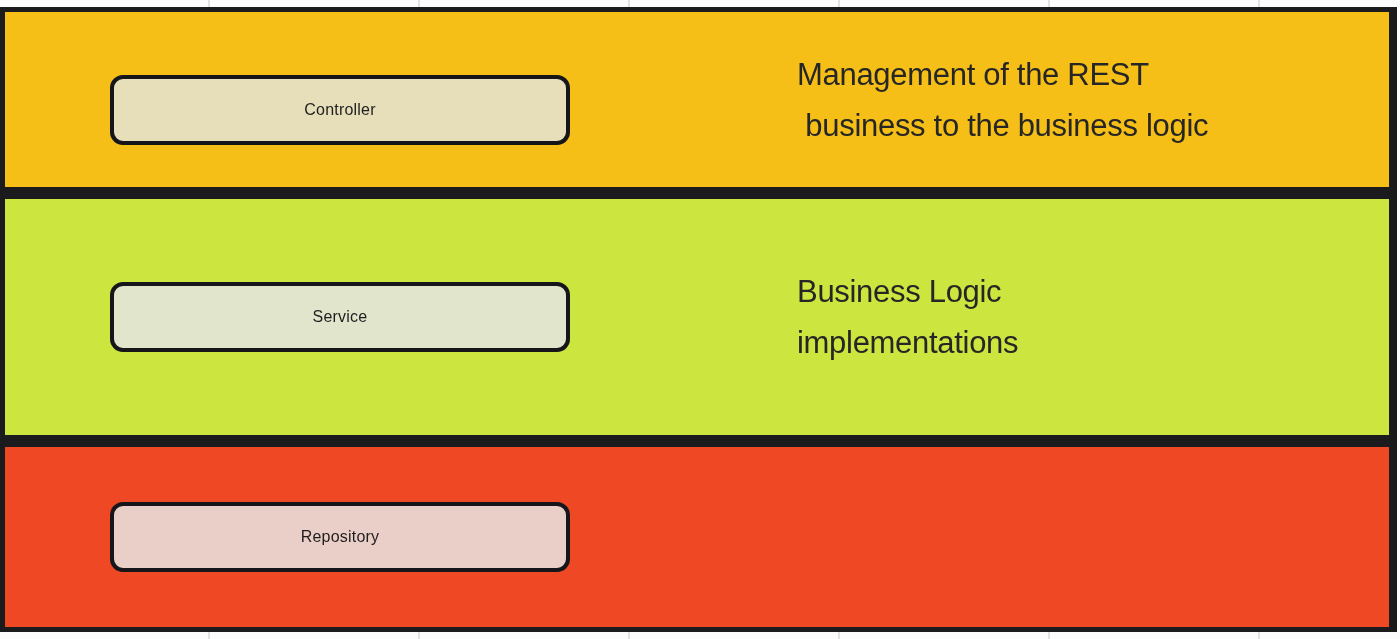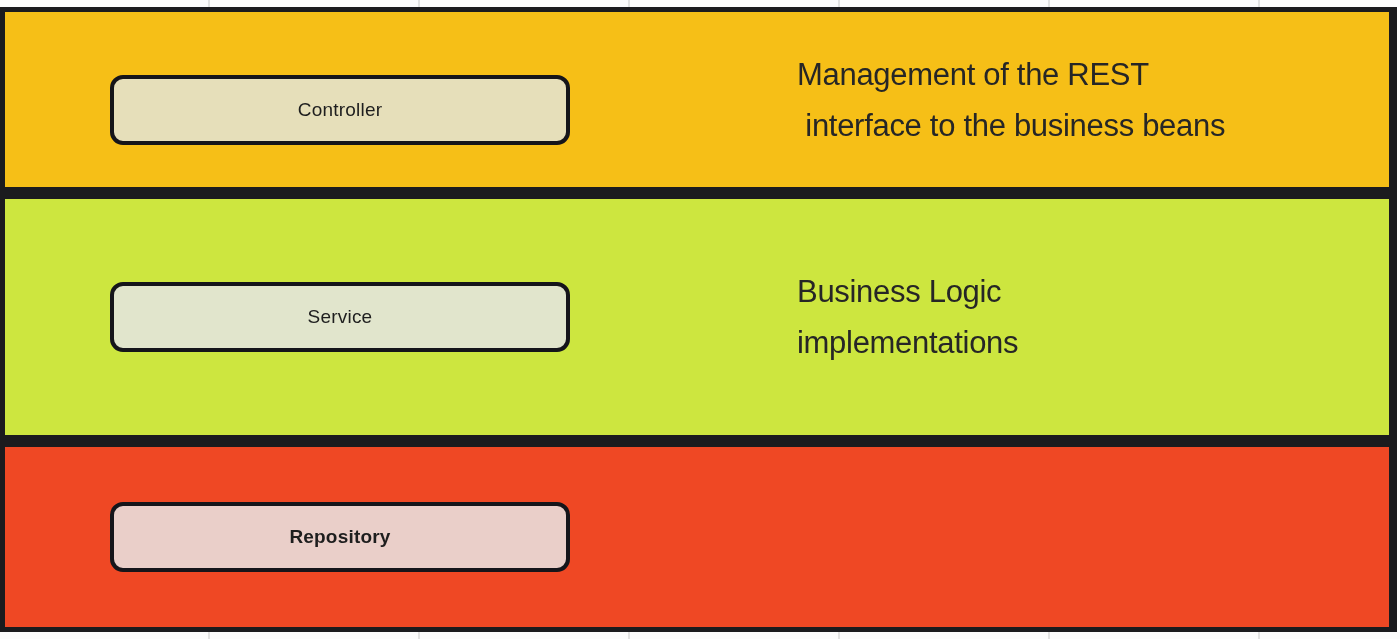--- a/index.html
+++ b/index.html
@@ -23,34 +23,34 @@
   .frame {
     position:absolute; top:7px; bottom:7px; left:0; right:3px;
     background:#1b1b1e;
     box-sizing:border-box;
     padding:5px 8px 5px 5px;
     display:flex; flex-direction:column; gap:12px;
   }
   .band { position:relative; width:100%; }
   .band-controller { height:195px; }
   .band-service    { height:262px; }
-  .band-repository { height:200px;font-weight:bold; }
+  .band-repository { height:200px; }
   .label-box {
     position:absolute; left:105px; top:50%;
     transform:translateY(-50%);
     width:460px; height:70px;
     box-sizing:border-box;
     border:4px solid #15151a;
     border-radius:13px;
     display:flex; align-items:center; justify-content:center;
     cursor:default;
   }
   .band-controller .label-box { top:calc(50% + 10px); }
   .label-box .label {
-    font-size:19px; color:#1e1e1e; letter-spacing:0.2px;
+    font-size:16px; color:#1e1e1e; letter-spacing:0.2px;
   }
   .desc {
     position:absolute; left:772px; top:50%;
     transform:translateY(-50%);
     color:#262626;
     font-size:31px; line-height:51px;
     letter-spacing:-0.3px;
     margin-left:20px;
   }
   .desc-line { white-space:pre-wrap; }
@@ -63,21 +63,21 @@
   <div class="strip strip-top"></div>
 
   <div class="frame">
 
     <div class="band band-controller" style="background-color: rgb(246, 191, 23);">
       <div class="label-box" style="background-color: rgb(230, 223, 186);">
         <span class="label">Controller</span>
       </div>
       <div class="desc">
         <div class="desc-line">Management of the REST</div>
-        <div class="desc-line"> interface to the business beans</div>
+        <div class="desc-line"> business to the business logic</div>
       </div>
     </div>
 
     <div class="band band-service" style="background-color: rgb(205, 230, 63);">
       <div class="label-box" style="background-color: rgb(225, 229, 204);">
         <span class="label">Service</span>
       </div>
       <div class="desc">
         <div class="desc-line">Business Logic</div>
         <div class="desc-line">implementations</div>

